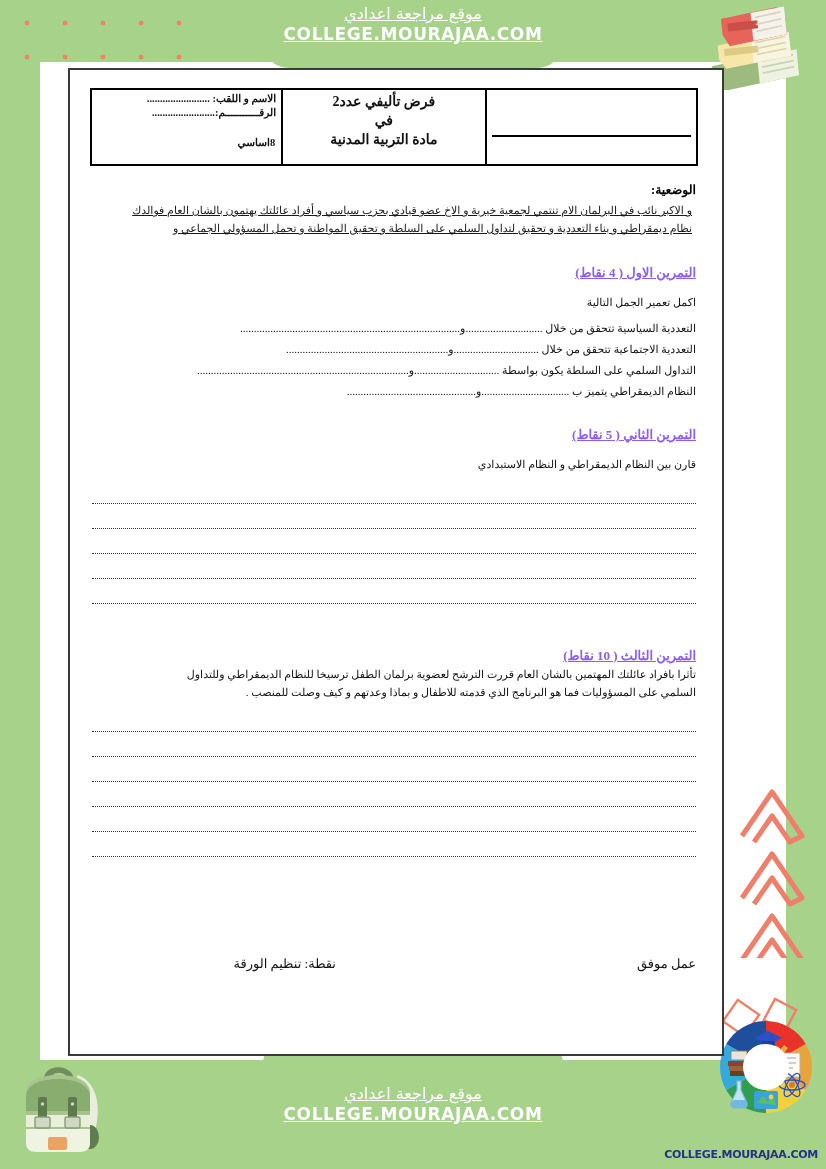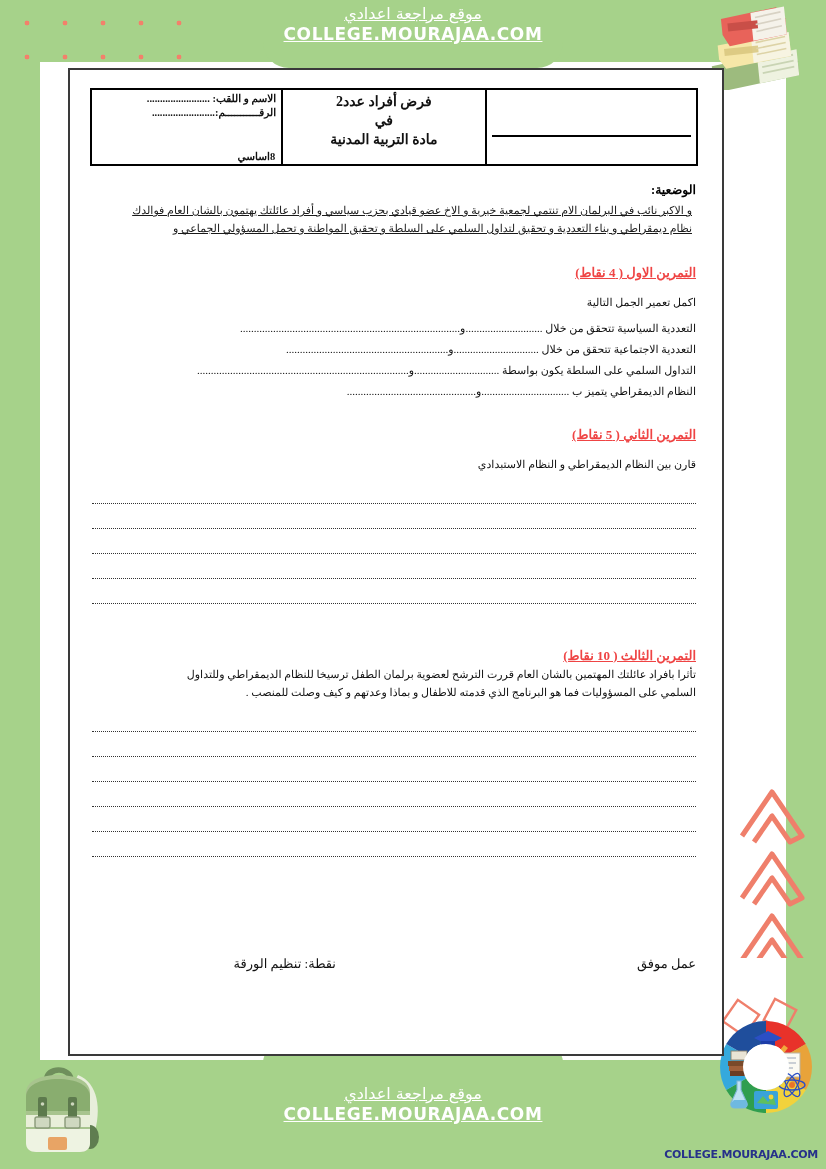--- a/index.html
+++ b/index.html
@@ -165,21 +165,21 @@
     display: block;
     font-size: 10.5px;
     font-weight: bold;
     text-align: right;
     line-height: 14px;
     color: #111;
     white-space: nowrap;
   }
   .nm-grade {
     position: absolute;
-    right: 6px; bottom: 2px;
+    right: 6px; bottom: 16px;
     font-size: 10.5px;
     font-weight: bold;
     color: #111;
   }
   .ttl-line {
     display: block;
     font-size: 14px;
     font-weight: bold;
     line-height: 19px;
     color: #111;
@@ -214,21 +214,21 @@
     text-decoration: underline;
     text-align: justify;
     margin: 0;
     padding: 0 4px;
   }
   .para span { display: block; }
 
   .ex-head {
     font-size: 13px;
     font-weight: bold;
-    color: #ef4444;
+    color: #8b5cf6;
     text-decoration: underline;
     margin: 0;
     line-height: 19px;
   }
   .ex-sub {
     font-size: 11px;
     color: #111;
     margin: 12px 0 4px 0;
     line-height: 17px;
   }
@@ -316,21 +316,21 @@
   <div class="sheet">
 
     <table class="hdr-table">
       <tbody>
           <tr>
         <td class="cell-blank">
           <div class="blank-sub"></div>
           <div class="blank-sub2"></div>
         </td>
         <td class="cell-title">
-          <span class="ttl-line">فرض أفراد عدد2</span>
+          <span class="ttl-line">فرض تأليفي عدد2</span>
           <span class="ttl-line">في</span>
           <span class="ttl-line">مادة التربية المدنية</span>
         </td>
         <td class="cell-name">
           <span class="nm-line">الاسم و اللقب: ........................</span>
           <span class="nm-line">الرقـــــــــــم:........................</span>
           <span class="nm-grade">8اساسي</span>
         </td>
       </tr>
     </tbody>

